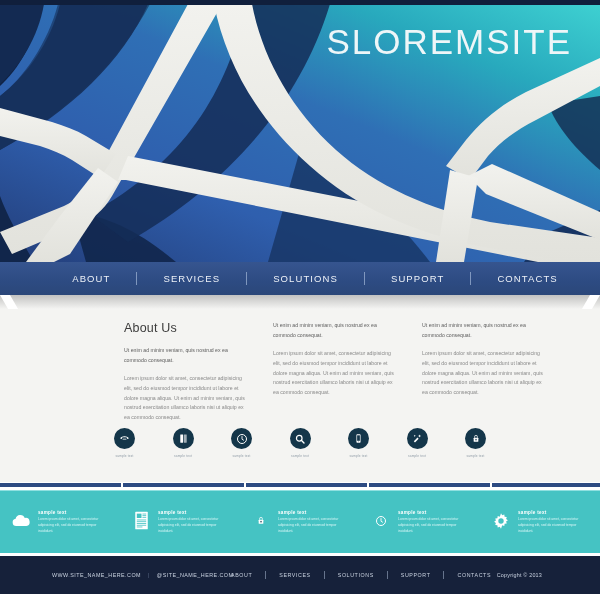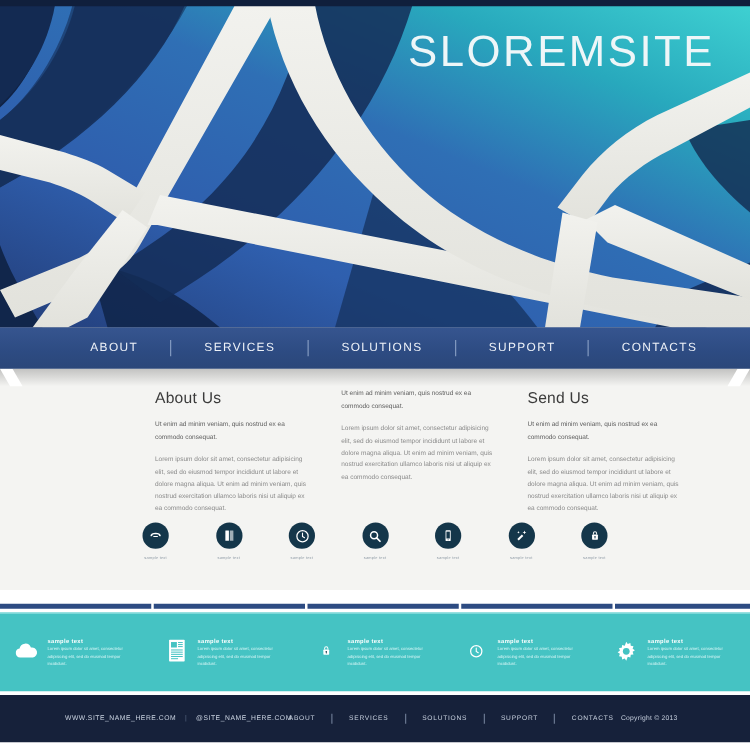--- a/index.html
+++ b/index.html
@@ -112,21 +112,21 @@
     width: 10px; height: 14px;
     background: #ffffff;
     transform: skewX(-30deg);
     transform-origin: top right;
   }
 
   
   .content {
     position: absolute;
     left: 0;
-    top: 285px;
+    top: 295px;
     width: 600px;
     height: 187px;
     background: #f4f4f2;
   }
   .columns {
     position: absolute;
     left: 124px;
     top: 26px;
     width: 420px;
     display: flex;
@@ -417,21 +417,20 @@
         <div class="col">
           <h3 class="col-title">About Us</h3>
           <p class="col-lead">Ut enim ad minim veniam, quis nostrud ex ea commodo consequat.</p>
           <p class="col-body">Lorem ipsum dolor sit amet, consectetur adipisicing elit, sed do eiusmod tempor incididunt ut labore et dolore magna aliqua. Ut enim ad minim veniam, quis nostrud exercitation ullamco laboris nisi ut aliquip ex ea commodo consequat.</p>
         </div>
         <div class="col">
           <p class="col-lead">Ut enim ad minim veniam, quis nostrud ex ea commodo consequat.</p>
           <p class="col-body">Lorem ipsum dolor sit amet, consectetur adipisicing elit, sed do eiusmod tempor incididunt ut labore et dolore magna aliqua. Ut enim ad minim veniam, quis nostrud exercitation ullamco laboris nisi ut aliquip ex ea commodo consequat.</p>
         </div>
         <div class="col">
-          <h3 class="col-title">Send Us</h3>
           <p class="col-lead">Ut enim ad minim veniam, quis nostrud ex ea commodo consequat.</p>
           <p class="col-body">Lorem ipsum dolor sit amet, consectetur adipisicing elit, sed do eiusmod tempor incididunt ut labore et dolore magna aliqua. Ut enim ad minim veniam, quis nostrud exercitation ullamco laboris nisi ut aliquip ex ea commodo consequat.</p>
         </div>
       </div>
     <div class="icon-row" id="icon-row">
         <div class="icon-cell">
           <div class="icon-circle">
             <svg width="11" height="11" viewBox="0 0 24 24" fill="#fff">
               <path d="M12 7c-5 0-9 2.3-9 4.6 0 .9.6 1.6 1.6 1.6.9 0 1.5-.5 1.7-1.3l.3-1.2c.1-.5.4-.7.9-.8C8.6 9.6 10.2 9.5 12 9.5s3.4.1 4.5.4c.5.1.8.3.9.8l.3 1.2c.2.8.8 1.3 1.7 1.3 1 0 1.6-.7 1.6-1.6C21 9.3 17 7 12 7zm-3.4 5.6h6.8c.5 0 .8.4.8.8 0 .5-.4.8-.8.8H8.6c-.5 0-.8-.4-.8-.8 0-.5.4-.8.8-.8z"></path>
             </svg>

